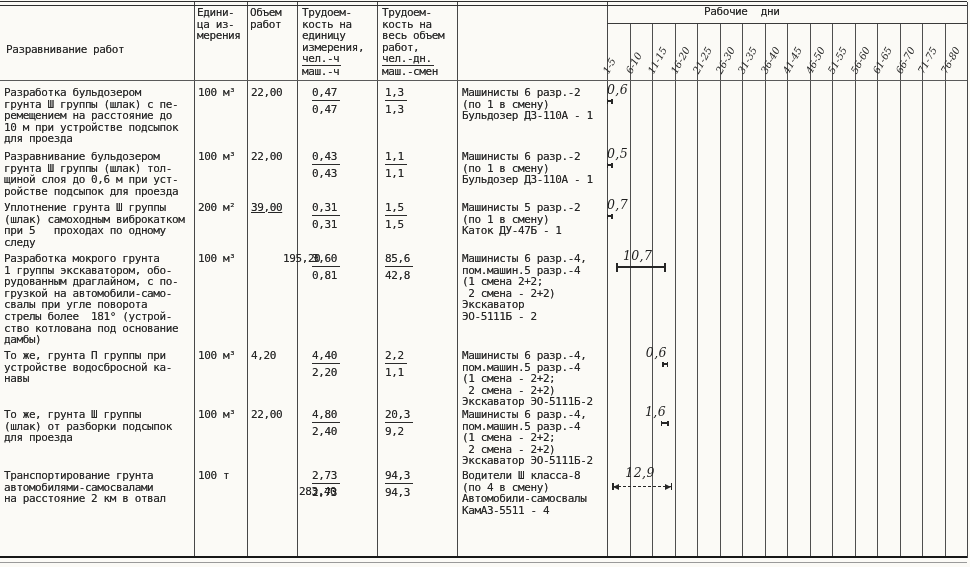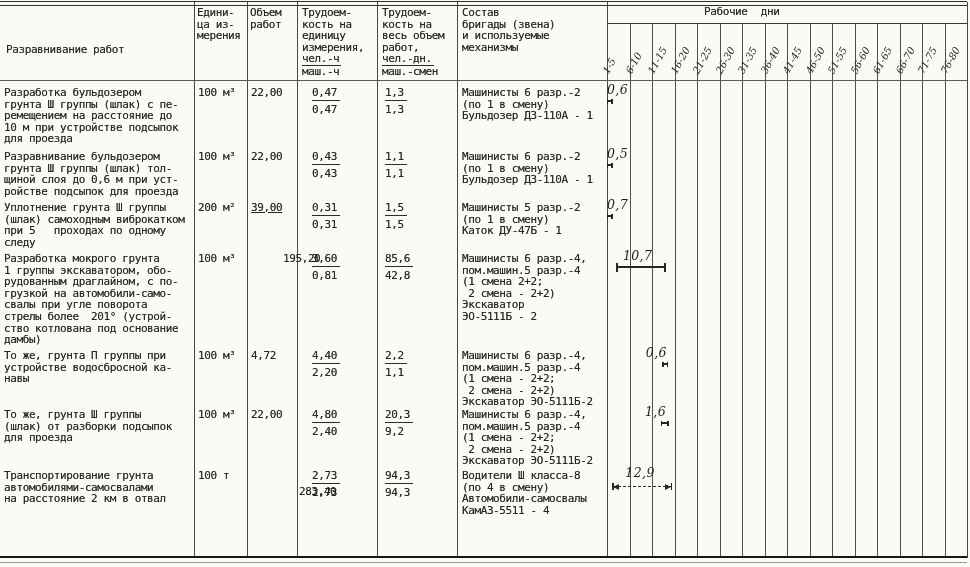--- a/index.html
+++ b/index.html
@@ -79,24 +79,20 @@
 единицу
 измерения,
 <span class="u">чел.-ч</span>
 маш.-ч</div>
   <div class="t" id="hdr-labor-total" style="left:382px;top:7px">Трудоем-
 кость на
 весь объем
 работ,
 <span class="u">чел.-дн.</span>
 маш.-смен</div>
-  <div class="t" id="hdr-crew" style="left:462px;top:7px">Состав
-бригады (звена)
-и используемые
-механизмы</div>
 
   <div class="t hdr-days" style="left:704px;top:6px">Рабочие дни</div>
 
   <div id="day-labels">
       <div class="dayLbl" style="left: 611px; top: 64px;">1-5</div>
       <div class="dayLbl" style="left: 633.5px; top: 64px;">6-10</div>
       <div class="dayLbl" style="left: 656px; top: 64px;">11-15</div>
       <div class="dayLbl" style="left: 678.5px; top: 64px;">16-20</div>
       <div class="dayLbl" style="left: 701px; top: 64px;">21-25</div>
       <div class="dayLbl" style="left: 723.5px; top: 64px;">26-30</div>
@@ -175,21 +171,21 @@
           <div style="left: -0.5px; top: -1.5px; width: 1.5px; height: 5px; background: rgb(38, 38, 38);"></div>
           <div style="left: 4px; top: -1.5px; width: 1.5px; height: 5px; background: rgb(38, 38, 38);"></div>
         </div>
       </div>
       <div style="position: absolute; left: 0px; top: 253px; width: 970px;">
         <div class="t" style="left: 4px; top: 0px;">Разработка мокрого грунта
 1 группы экскаватором, обо-
 рудованным драглайном, с по-
 грузкой на автомобили-само-
 свалы при угле поворота
-стрелы более  201° (устрой-
+стрелы более  181° (устрой-
 ство котлована под основание
 дамбы)</div>
         <div class="t" style="left: 198px; top: 0px;">100 м³</div>
         <div class="t" style="left: 251px; top: 0px; margin-left: 32px;">195,20</div>
         <div class="t num" style="left: 312px; top: 0px;">3,60</div>
         <div class="t" style="left: 312px; top: 17px;">0,81</div>
         <div class="t num" style="left: 385px; top: 0px;">85,6</div>
         <div class="t" style="left: 385px; top: 17px;">42,8</div>
         <div class="t" style="left: 462px; top: 0px;">Машинисты 6 разр.-4,
 пом.машин.5 разр.-4
@@ -202,21 +198,21 @@
           <div style="left: 0px; top: 0px; width: 48.15px; height: 1.6px; background: rgb(38, 38, 38);"></div>
           <div style="left: -0.5px; top: -3.5px; width: 1.5px; height: 9px; background: rgb(38, 38, 38);"></div>
           <div style="left: 47.15px; top: -3.5px; width: 1.5px; height: 9px; background: rgb(38, 38, 38);"></div>
         </div>
       </div>
       <div style="position: absolute; left: 0px; top: 350px; width: 970px;">
         <div class="t" style="left: 4px; top: 0px;">То же, грунта П группы при
 устройстве водосбросной ка-
 навы</div>
         <div class="t" style="left: 198px; top: 0px;">100 м³</div>
-        <div class="t" style="left: 251px; top: 0px;">4,72</div>
+        <div class="t" style="left: 251px; top: 0px;">4,20</div>
         <div class="t num" style="left: 312px; top: 0px;">4,40</div>
         <div class="t" style="left: 312px; top: 17px;">2,20</div>
         <div class="t num" style="left: 385px; top: 0px;">2,2</div>
         <div class="t" style="left: 385px; top: 17px;">1,1</div>
         <div class="t" style="left: 462px; top: 0px;">Машинисты 6 разр.-4,
 пом.машин.5 разр.-4
 (1 смена - 2+2;
  2 смена - 2+2)
 Экскаватор ЭО-5111Б-2</div>
         <div class="hand" style="left: 645.8px; top: -5px;">0,6</div>

